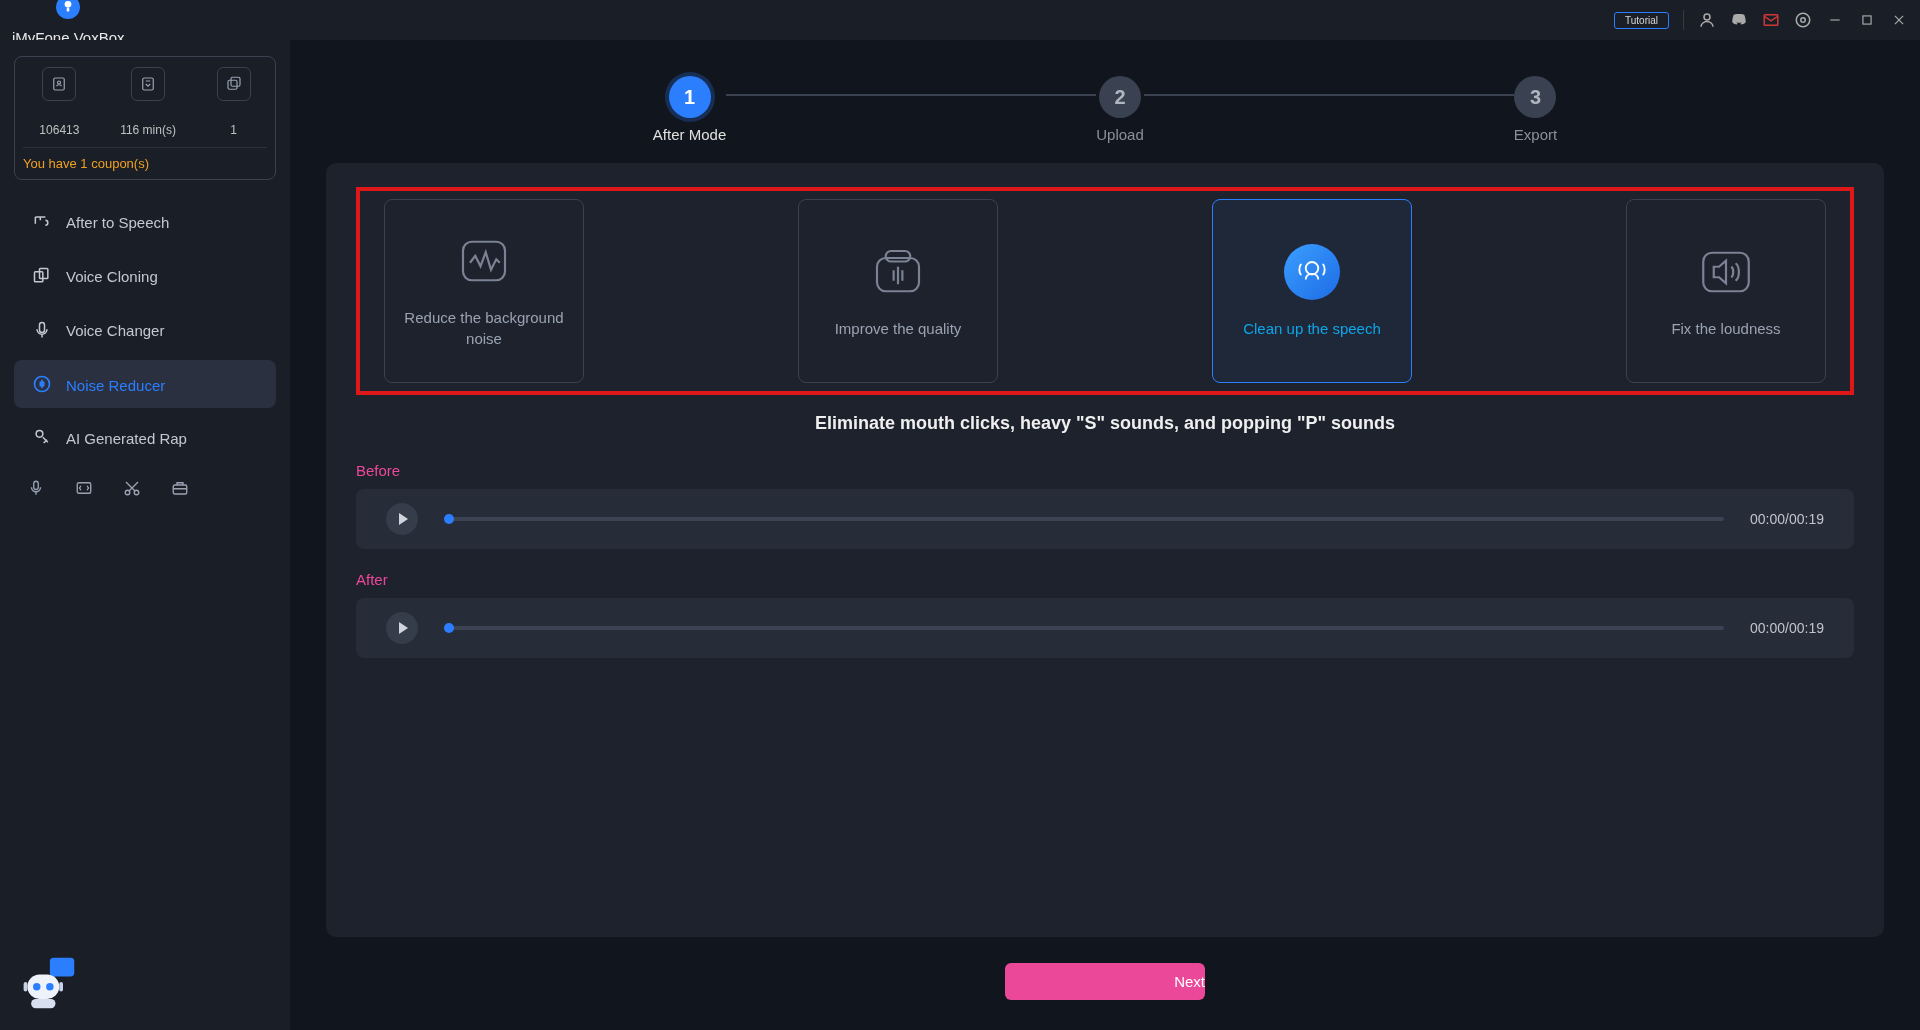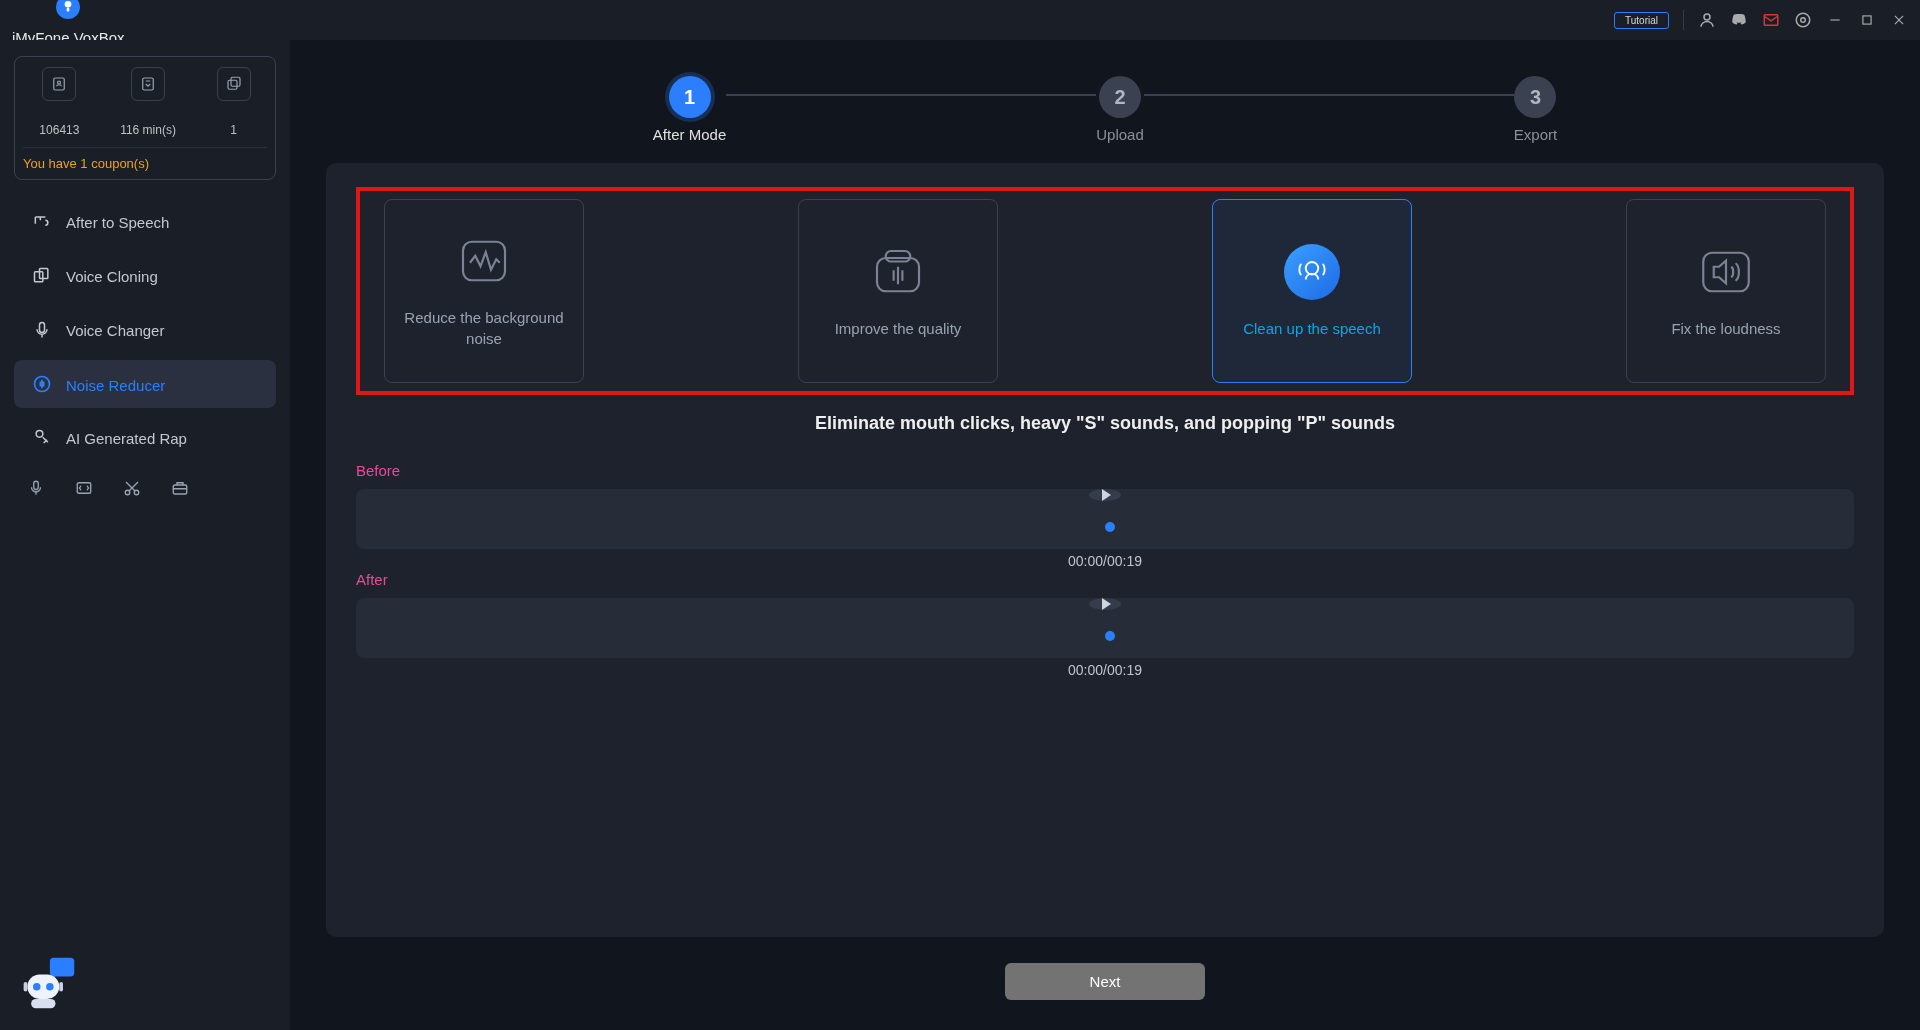--- a/index.html
+++ b/index.html
@@ -58,30 +58,30 @@
 .mode-card.selected { border: 1.5px solid #2b7fff; background: #1e2838; color: #0ea5e9; }
 .mode-icon { width: 56px; height: 56px; display:flex; align-items:center; justify-content:center; }
 .mode-icon.circle { width: 56px; height: 56px; border-radius: 50%; background: linear-gradient(135deg,#3a9fff,#1e6be5); }
 .mode-label { font-size: 15px; text-align: center; line-height: 1.4; padding: 0 10px; }
 
 .tagline { text-align: center; font-size: 18px; font-weight: 600; color: #efefef; margin: 10px 0 28px; }
 
 
 .audio-block { margin-bottom: 22px; }
 .audio-label { font-size: 15px; color: #ec4899; margin-bottom: 10px; }
-.audio-bar { background: #262c38; border-radius: 8px; height: 60px; display: flex; align-items: center; padding: 0 30px; gap: 26px; flex-direction: column; }
+.audio-bar { background: #262c38; border-radius: 8px; height: 60px; display: flex; align-items: center; padding: 0 30px; gap: 26px; }
 .play-btn { width: 32px; height: 32px; border-radius: 50%; background: #353c4a; display: flex; align-items: center; justify-content: center; cursor:pointer; }
 .play-triangle { width:0; height:0; border-left:9px solid #d0d4dc; border-top:6px solid transparent; border-bottom:6px solid transparent; margin-left:2px;}
 .track { flex: 1; height: 4px; background: #3c4454; border-radius: 2px; position: relative; }
 .track-dot { position: absolute; left: 0; top: 50%; transform: translate(0,-50%); width: 10px; height: 10px; background: #2b7fff; border-radius: 50%; }
 .time { font-size: 14px; color: #c0c4cc; }
 
 
 .next-row { display:flex; justify-content:center; margin-top: 26px; }
-.next-btn { background: #737373; color: #fff; border-radius: 6px; padding: 10px 0; width: 200px; text-align: center; font-size: 15px; cursor:pointer; }
+.next-btn { background: #ec4899; color: #fff; border-radius: 6px; padding: 10px 0; width: 200px; text-align: right; font-size: 15px; cursor:pointer; }
 
 
 .bot { position: absolute; left: 18px; bottom: 18px; width: 60px; height: 60px; }
 .bot svg { width:100%; height:100%; }
 
 
 .win-ctrl { display:flex; gap:14px; align-items:center;}
 </style>
 </head>
 <body>

